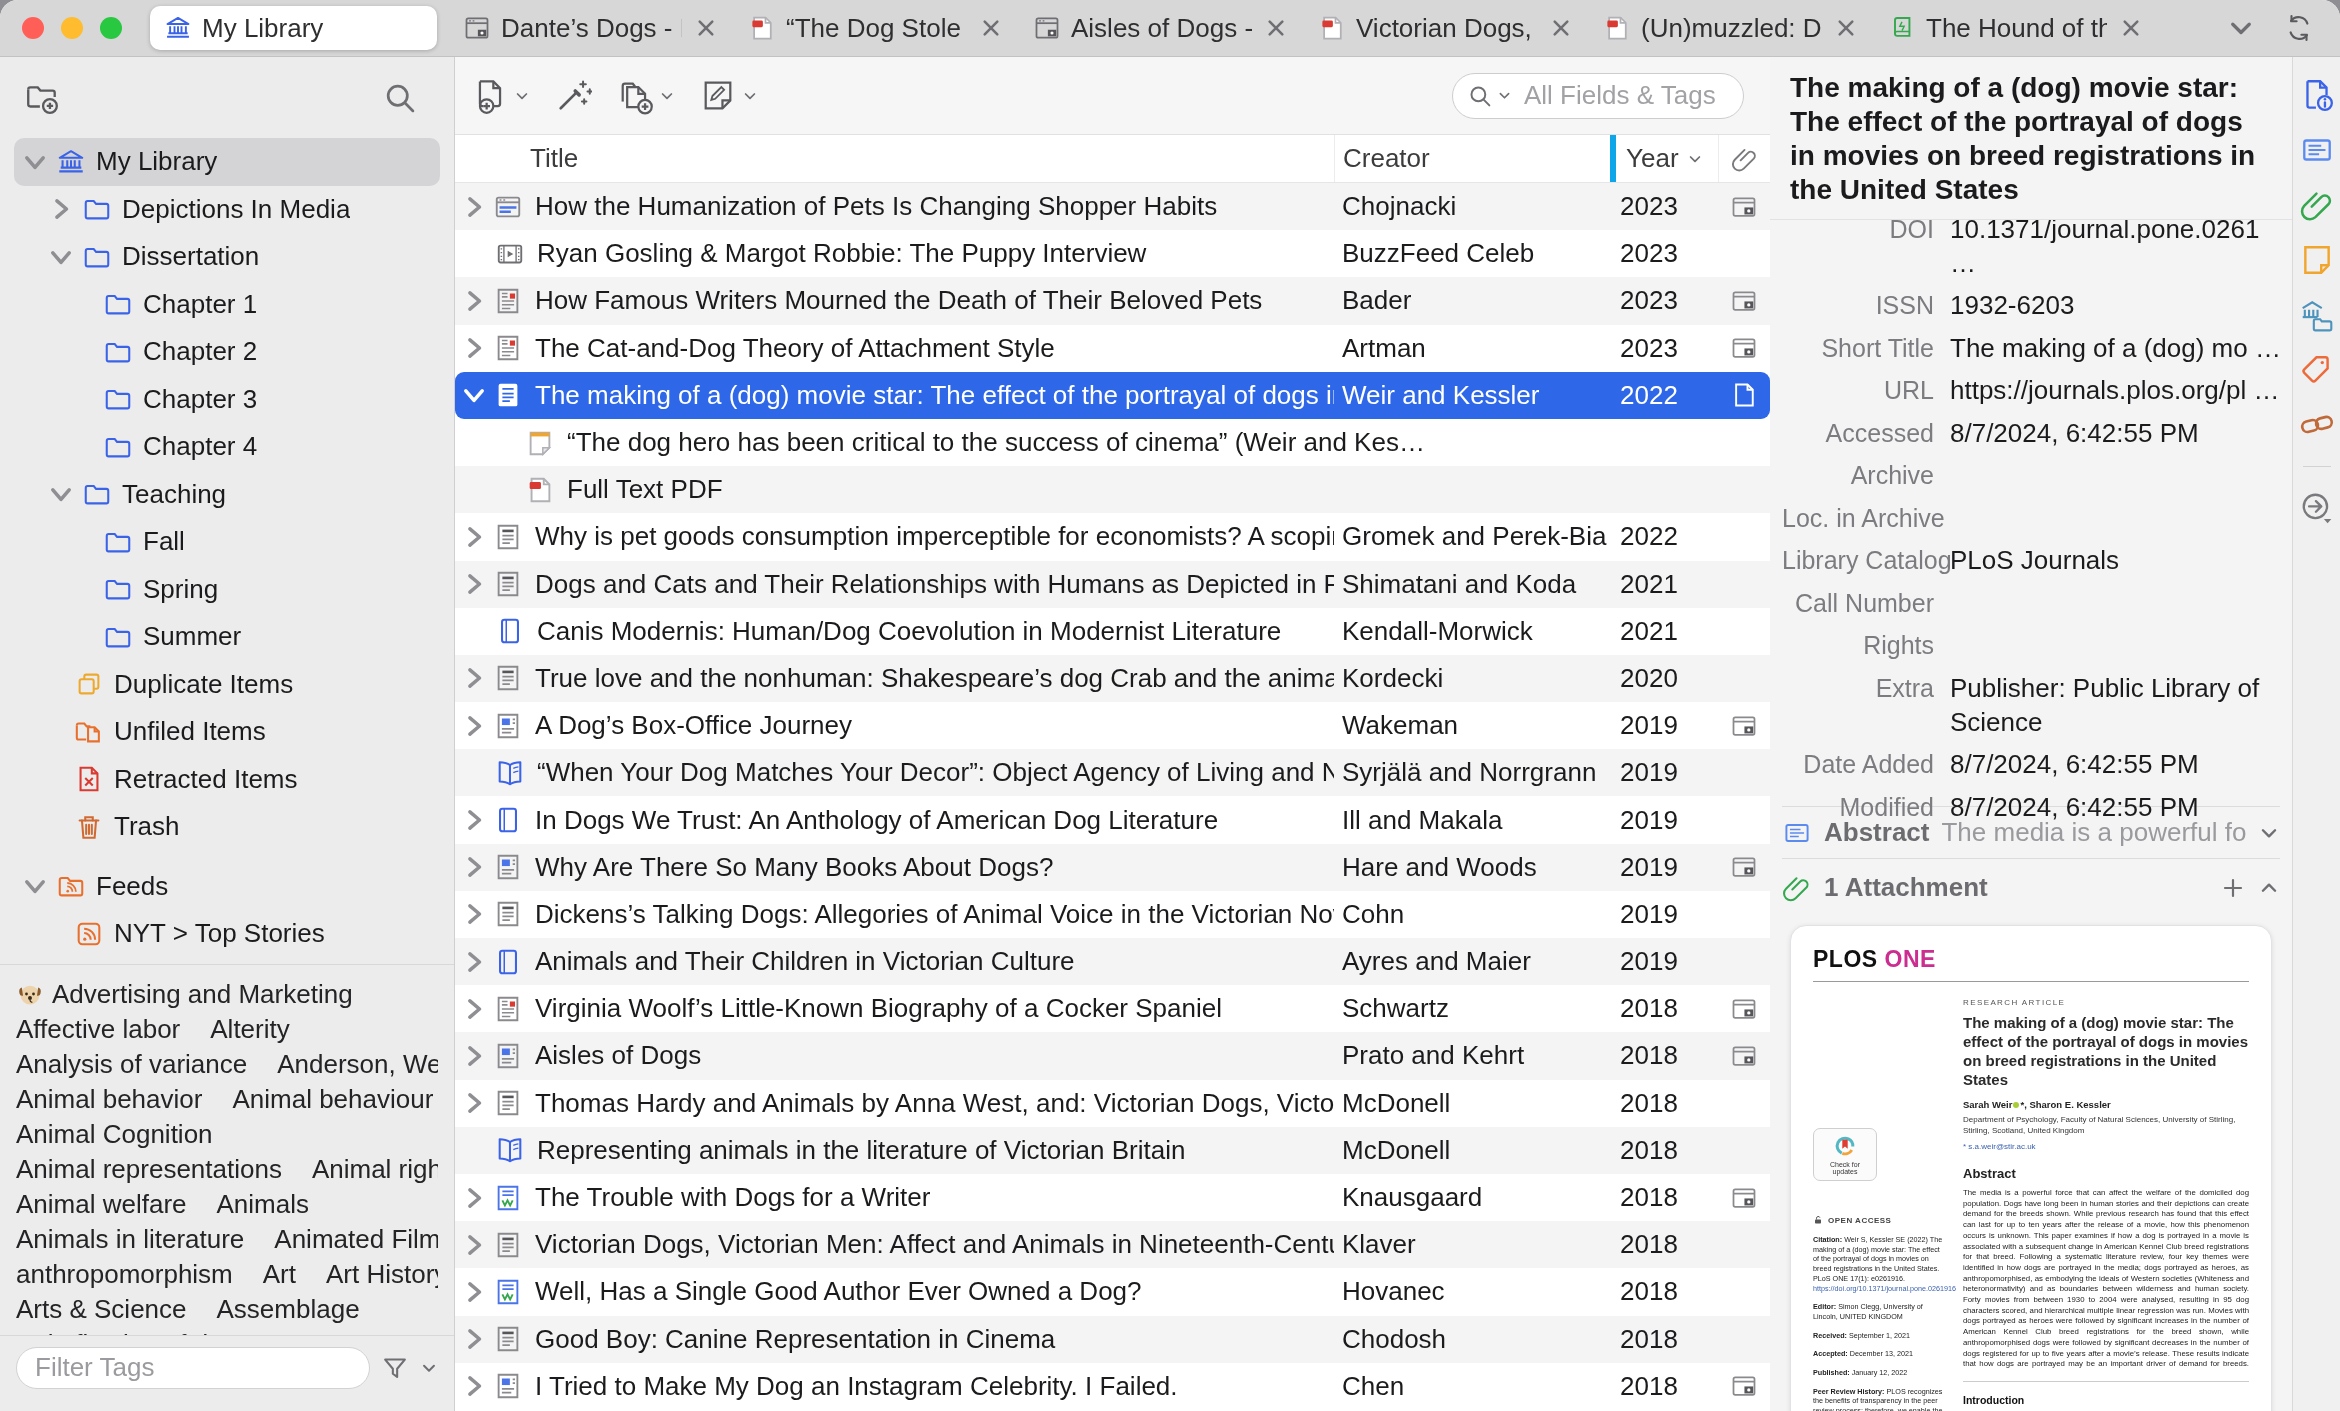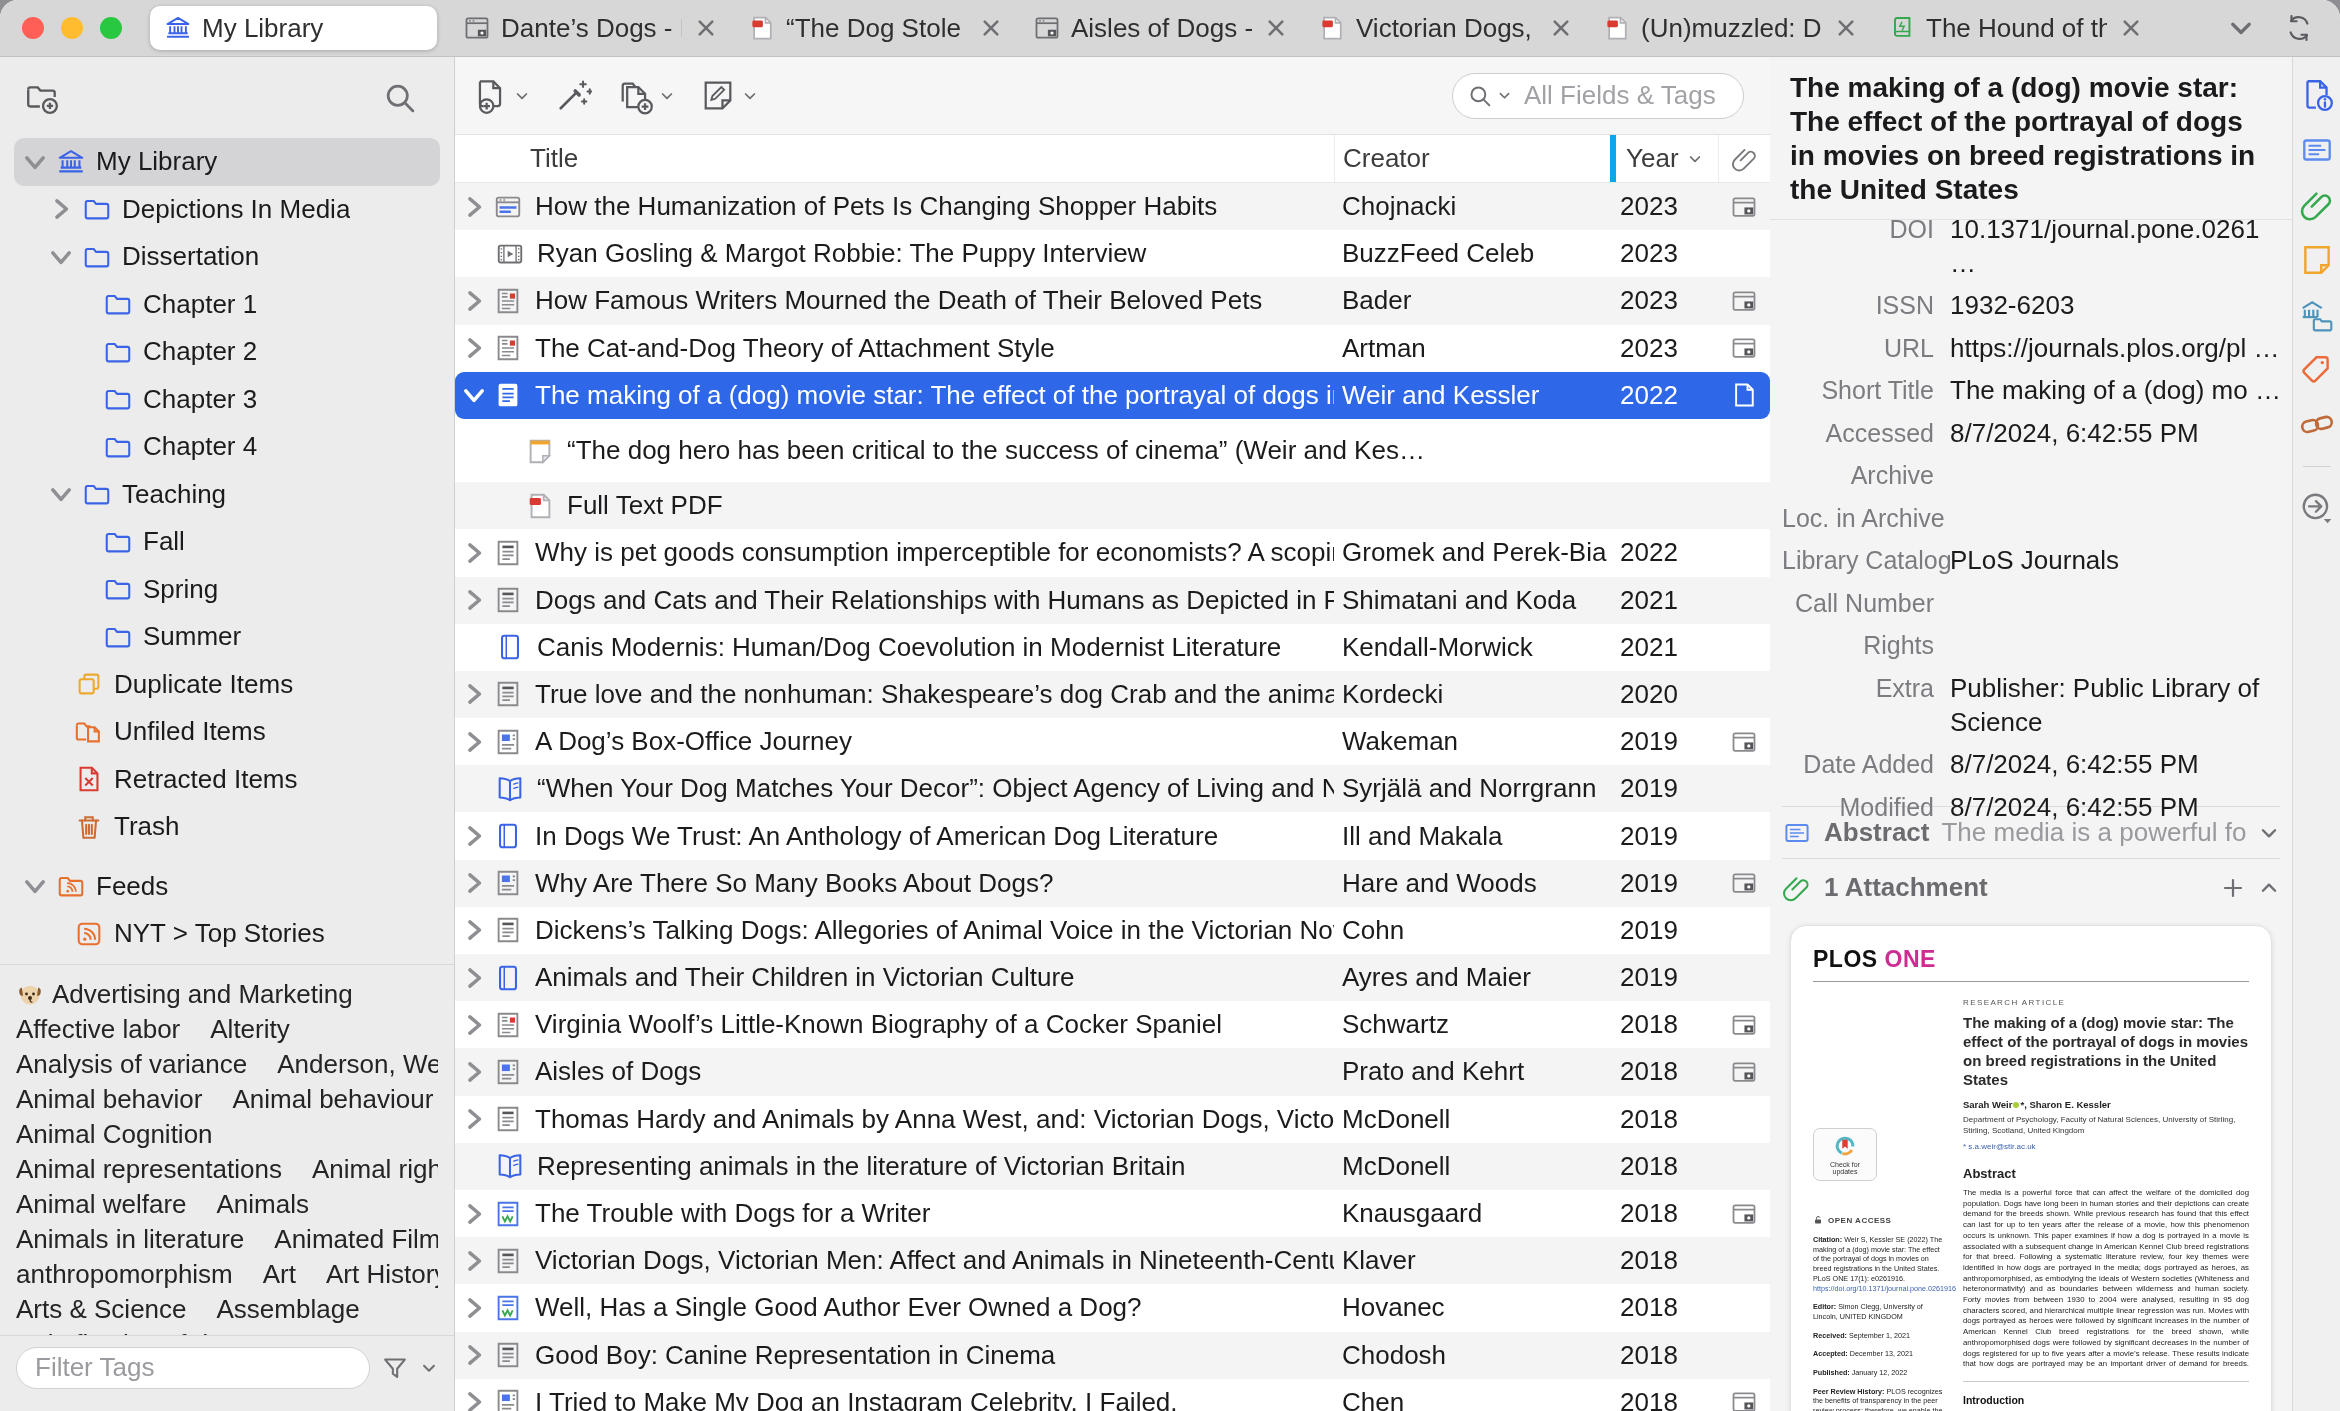--- a/index.html
+++ b/index.html
@@ -67,21 +67,21 @@
   #rows{flex:1;overflow:hidden;}
   .itemrow{height:47.2px;display:flex;align-items:center;font-size:26px;color:#1b1b1d;}
   .itemrow.odd{background:#f4f4f5;}
   .itemrow .twisty{width:24px;height:24px;margin-left:12px;flex:none;display:inline-flex;}
   .itemrow .icn{width:30px;height:30px;margin-left:4px;}
   .ititle{flex:1;margin-left:12px;white-space:nowrap;overflow:hidden;min-width:0;padding-right:10px;}
   .icreator{width:276px;flex:none;white-space:nowrap;overflow:hidden;padding-left:8px;}
   .iyear{width:108px;flex:none;padding-left:10px;}
   .iatt{width:52px;flex:none;display:flex;justify-content:center;}
   .iatt .icn{width:28px;height:28px;margin:0;}
-  .itemrow.sub{padding-left:30px;margin-top:8px;}
+  .itemrow.sub{padding-left:30px;}
   .itemrow.sub .twisty{visibility:hidden;}
   .itemrow.sel{background:#2e68e8;border-radius:9px;color:#fff;}
 
   
   .itempane{width:570px;flex:none;display:flex;background:#f4f4f5;}
   .ip-content{width:522px;position:relative;overflow:hidden;}
   .ip-title{position:absolute;top:0;left:0;right:0;z-index:2;background:#f4f4f5;border-bottom:1px solid #e2e2e3;padding:14px 20px 12px;font-weight:bold;font-size:28px;line-height:34px;color:#1b1b1d;}
   .fields{position:absolute;top:112px;left:12px;right:10px;z-index:1;}
   .field{display:flex;line-height:34px;margin-bottom:8.5px;}
   .flab{width:152px;flex:none;text-align:right;color:#7c7c80;margin-right:16px;white-space:nowrap;font-size:25px;}
@@ -1286,26 +1286,26 @@
             </div>
             <div class="field">
               <span class="flab">DOI</span>
               <span class="fval">10.1371/journal.pone.0261 …</span>
             </div>
             <div class="field">
               <span class="flab">ISSN</span>
               <span class="fval">1932-6203</span>
             </div>
             <div class="field">
+              <span class="flab">Short Title</span>
+              <span class="fval">The making of a (dog) mo …</span>
+            </div>
+            <div class="field">
               <span class="flab">URL</span>
               <span class="fval">https://journals.plos.org/pl …</span>
-            </div>
-            <div class="field">
-              <span class="flab">Short Title</span>
-              <span class="fval">The making of a (dog) mo …</span>
             </div>
             <div class="field">
               <span class="flab">Accessed</span>
               <span class="fval">8/7/2024, 6:42:55 PM</span>
             </div>
             <div class="field">
               <span class="flab">Archive</span>
               <span class="fval"></span>
             </div>
             <div class="field">

